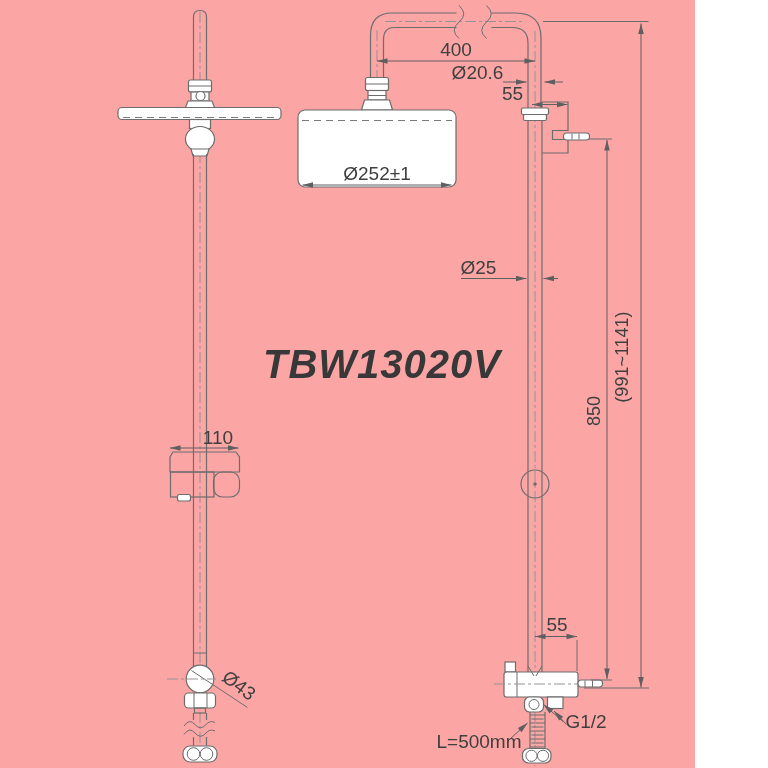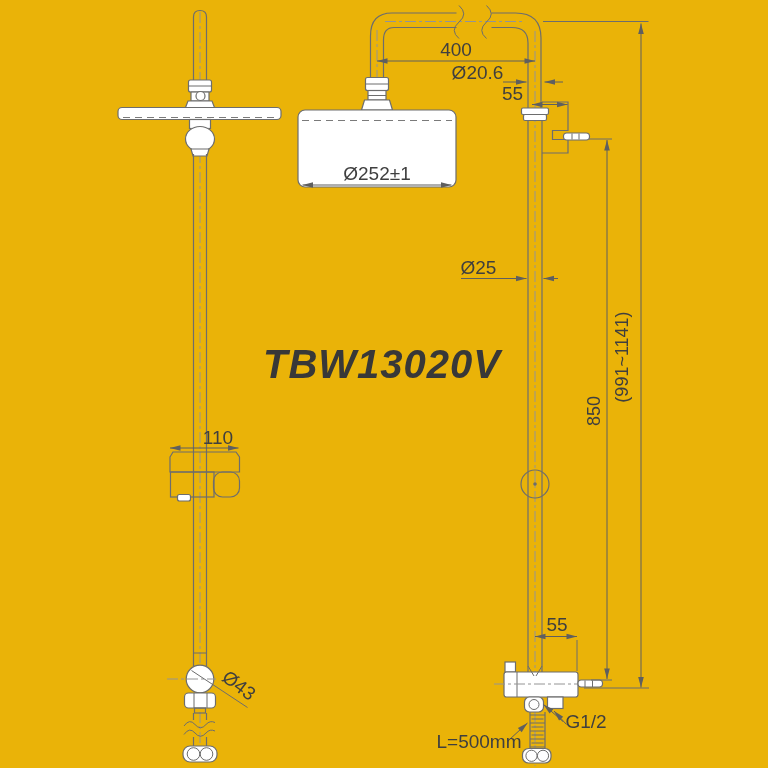--- a/index.html
+++ b/index.html
@@ -1,16 +1,16 @@
 <!DOCTYPE html>
 <html><head>
 <meta charset="utf-8">
 <style>
   html,body{margin:0;padding:0;background:#ffffff;}
-  .page{position:relative;width:768px;height:768px;background:#eab308;overflow:hidden;}
+  .page{position:relative;width:695px;height:768px;background:#fca5a5;overflow:hidden;}
   svg{position:absolute;left:0;top:0;}
   svg text{font-family:"Liberation Sans", sans-serif;fill:#3f3f3f;}
   .dim{font-size:19px;}
   .dimsm{font-size:18px;}
   .geo{stroke:#6d6d6d;stroke-width:1.2;fill:none;}
   .geow{stroke:#6d6d6d;stroke-width:1.2;fill:#ffffff;}
   .thin{stroke:#6d6d6d;stroke-width:1;fill:none;}
   .dimln{stroke:#5f5f5f;stroke-width:1;fill:none;}
   .cl{stroke:#949494;stroke-width:1;fill:none;stroke-dasharray:11 3 3 3;}
   .dash{stroke:#7a7a7a;stroke-width:1;fill:none;stroke-dasharray:7 5;}

